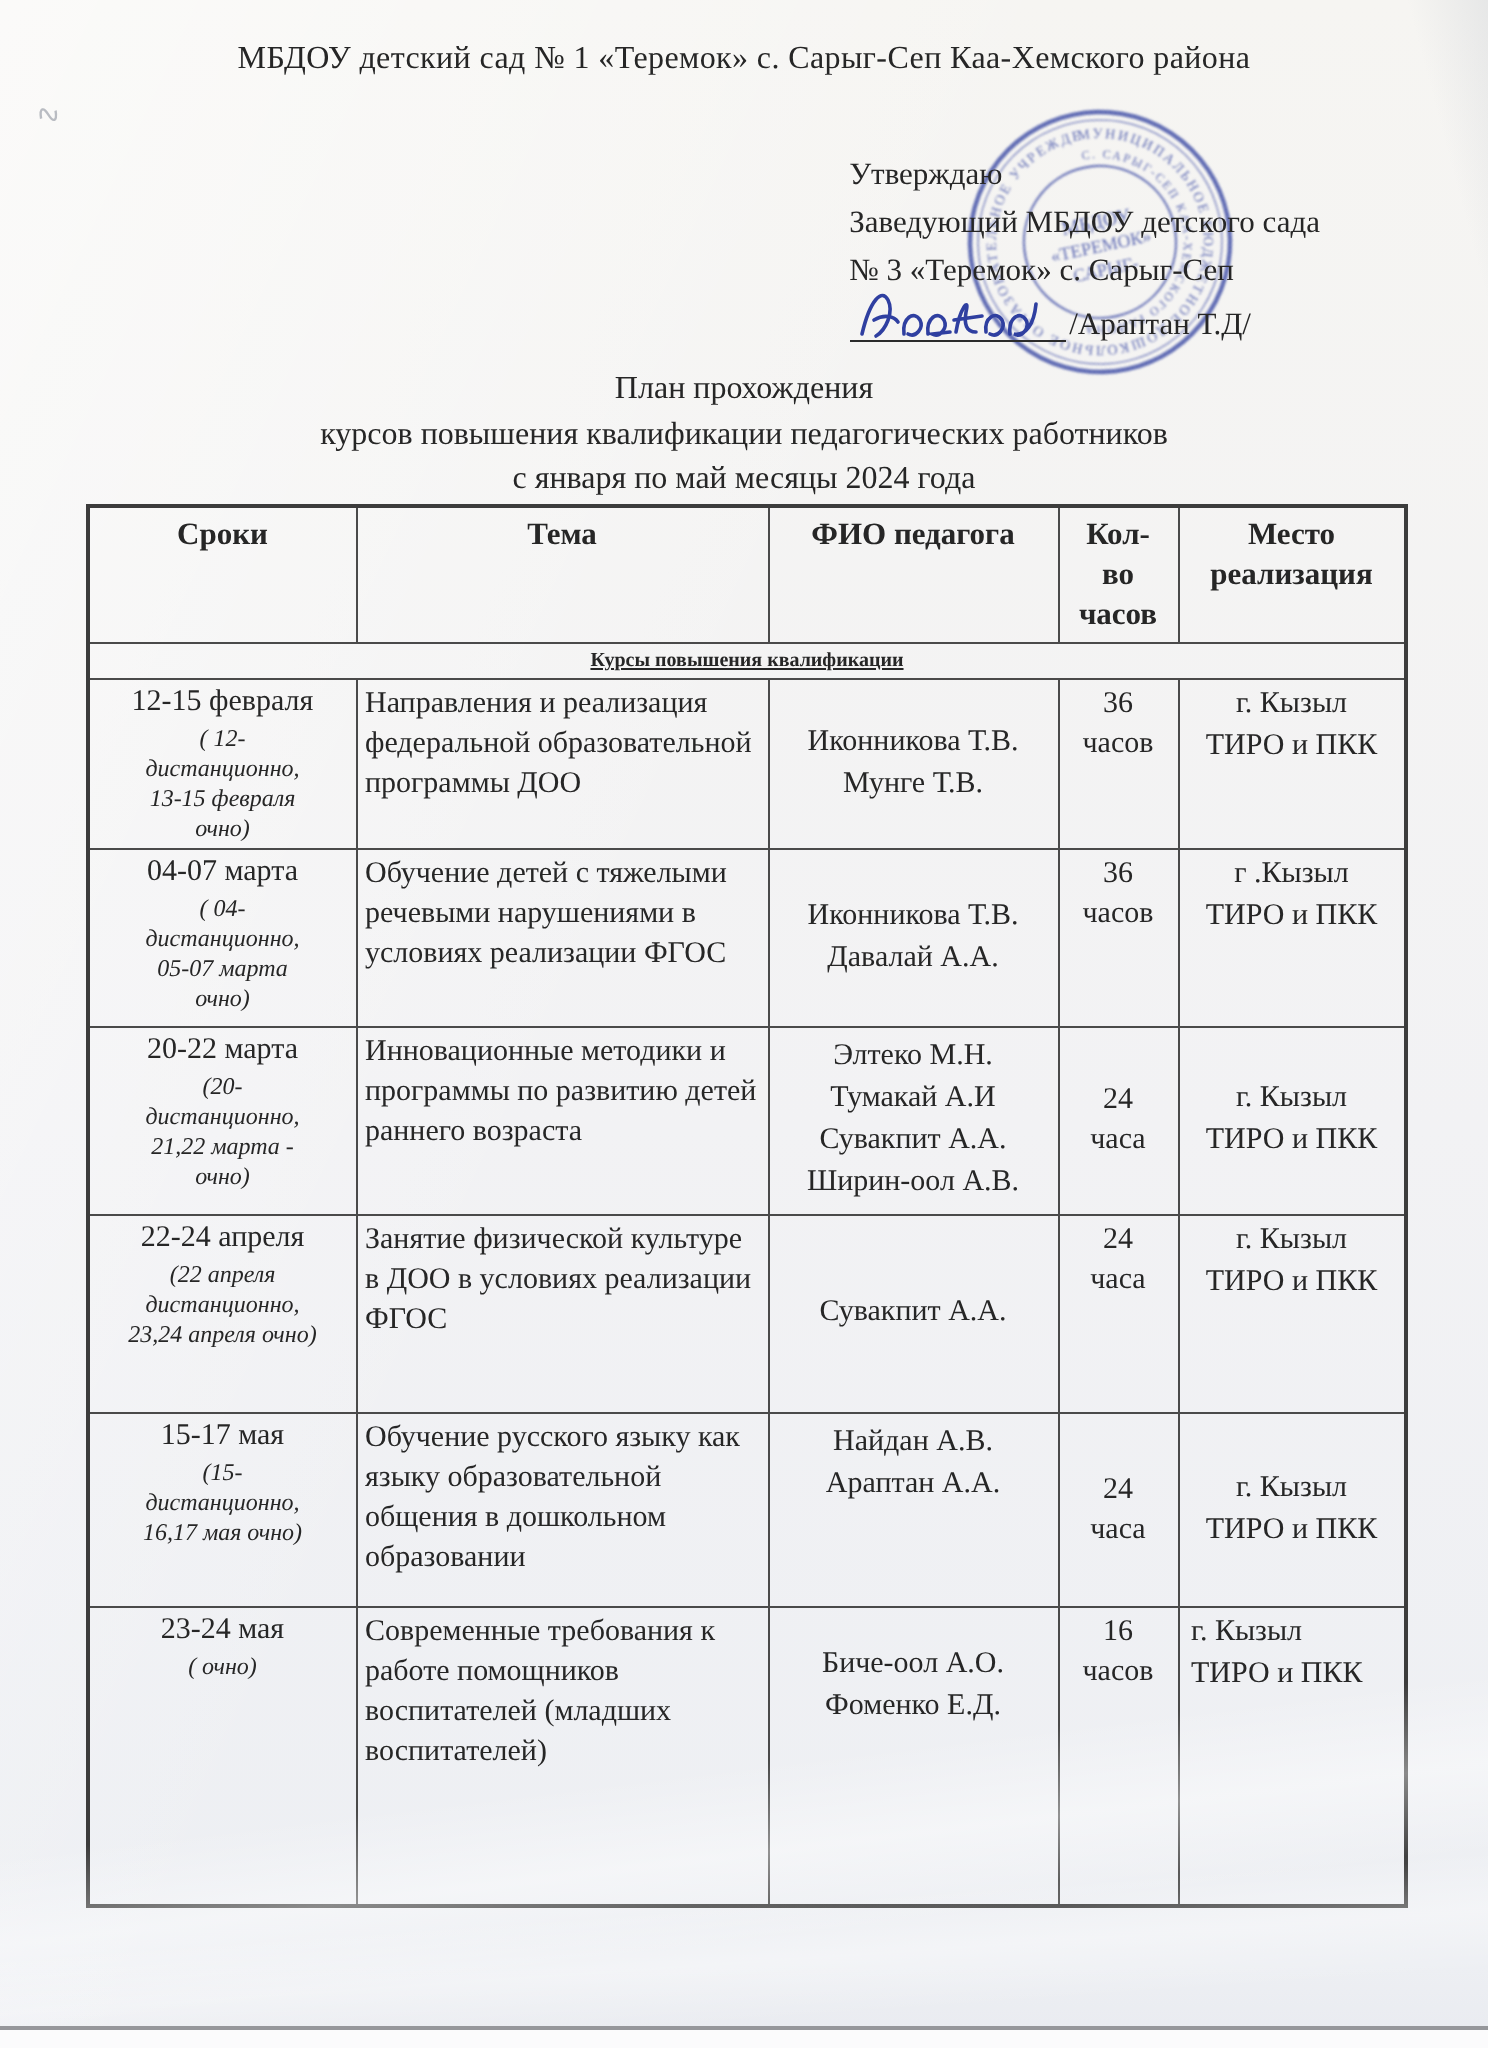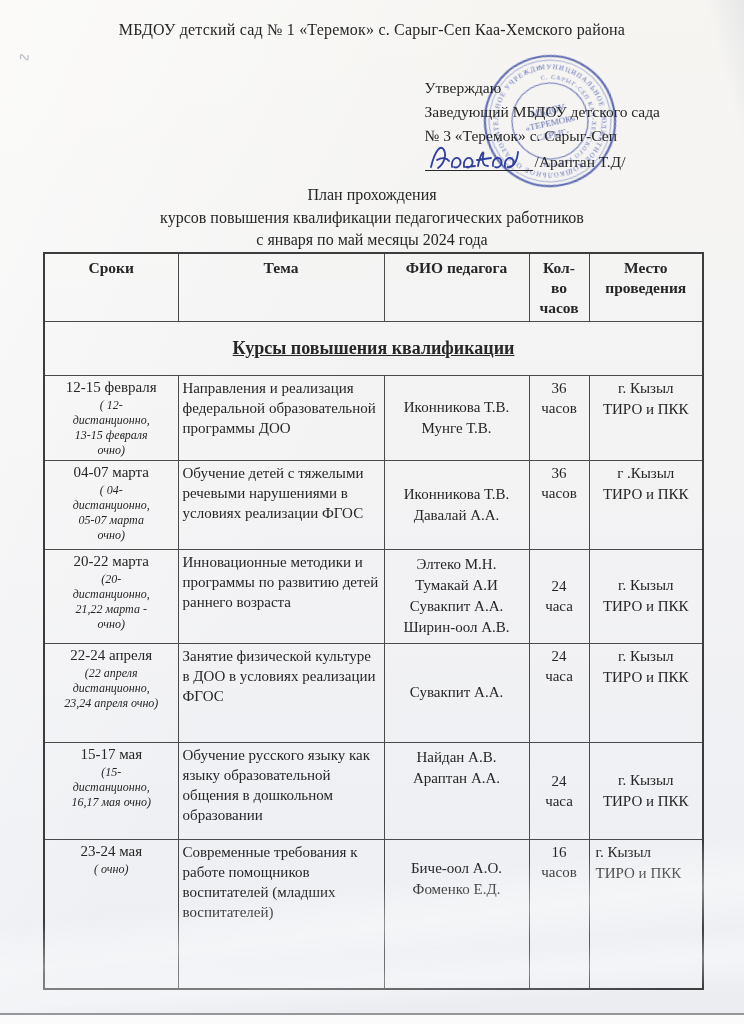--- a/index.html
+++ b/index.html
@@ -34,21 +34,21 @@
   .plan-title{position:absolute;top:184px;left:0;width:100%;text-align:center;font-size:16px;line-height:22.5px;}
 
   .tbl-wrap{position:absolute;top:252px;left:43px;}
   table.courses{border-collapse:collapse;table-layout:fixed;width:659px;
     border:2px solid #3c3c3c;font-size:15px;}
   table.courses td,table.courses th{border:1px solid #4a4a4a;padding:2px 4px;overflow:hidden;}
   .pre{white-space:pre-line;}
   tr.hdr{height:68px;}
   tr.hdr th{vertical-align:top;text-align:center;font-weight:bold;font-size:15.5px;padding-top:4px;line-height:20px;}
   tr.section{height:18px;}
-  tr.section td{text-align:center;font-weight:bold;font-size:18px;padding:18px;line-height:17px;}
+  tr.section td{text-align:center;font-weight:bold;font-size:10px;padding:0;line-height:17px;}
   tr.section td span{text-decoration:underline;}
   tr.r0{height:83px;} tr.r1{height:89px;} tr.r2{height:94px;}
   tr.r3{height:99px;} tr.r4{height:97px;padding-left:36px;} tr.r5{height:150px;}
   td.c-date{vertical-align:top;text-align:center;line-height:19px;}
   .date-note{display:block;font-style:italic;font-size:12px;line-height:15px;margin-top:1px;}
   td.c-topic{vertical-align:top;text-align:left;line-height:20px;padding-left:6px;padding-top:3px;}
   td.c-names{vertical-align:middle;text-align:center;line-height:21px;font-family:Liberation Serif, serif;}
   td.c-hours{vertical-align:top;text-align:center;line-height:20px;padding-top:8px;}
   td.c-place{vertical-align:top;text-align:center;line-height:21px;padding-top:8px;}
 </style>
@@ -123,21 +123,21 @@
       </colgroup>
       <tbody>
           <tr class="hdr">
         <th>Сроки</th>
         <th>Тема</th>
         <th>ФИО педагога</th>
         <th class="pre">Кол-
 во
 часов</th>
         <th class="pre">Место
-проведения</th>
+реализация</th>
       </tr>
       <tr class="section">
         <td colspan="5"><span>Курсы повышения квалификации</span></td>
       </tr>
 
       <tr class="r0">
         <td class="c-date">
           <span>12-15 февраля</span>
           <span class="date-note pre">( 12-
 дистанционно,

